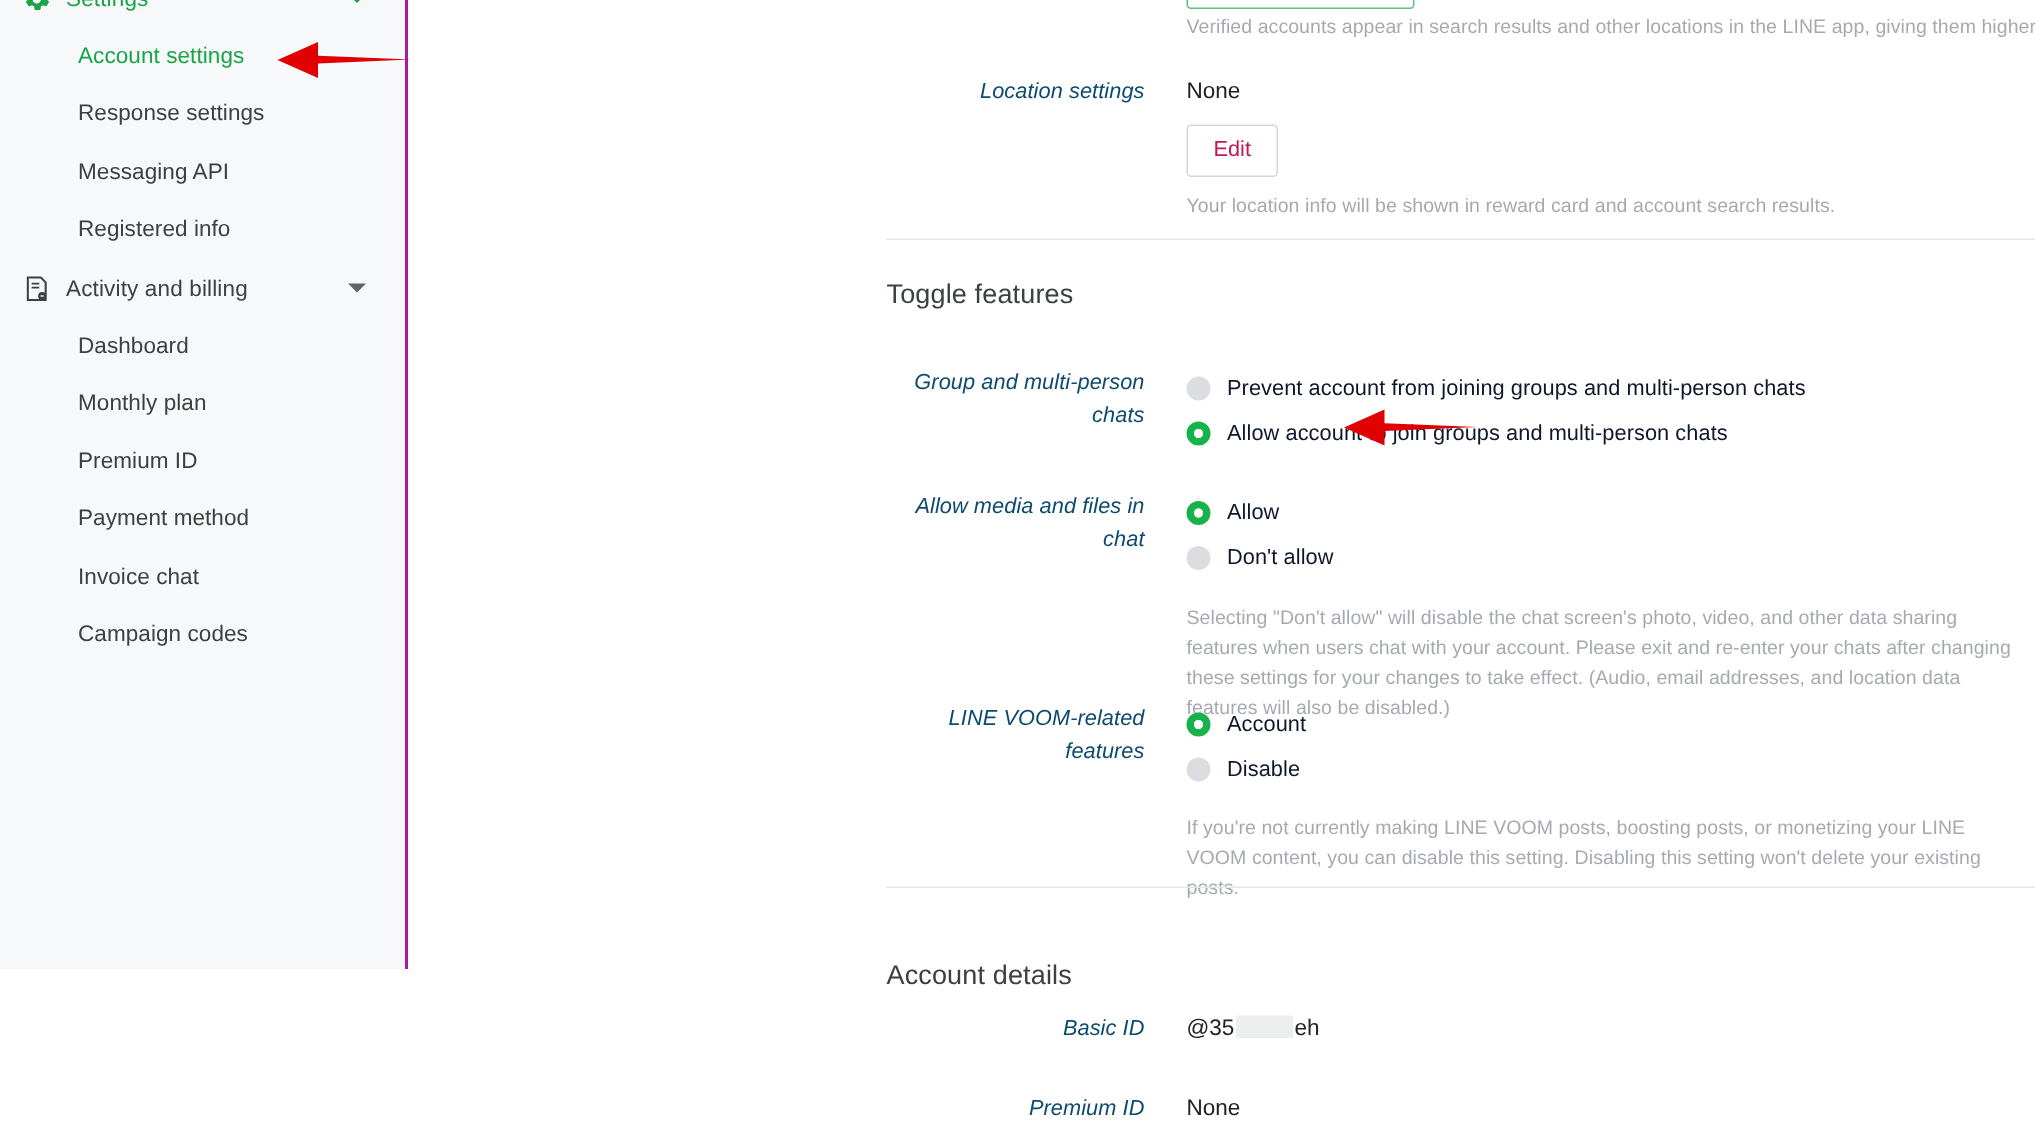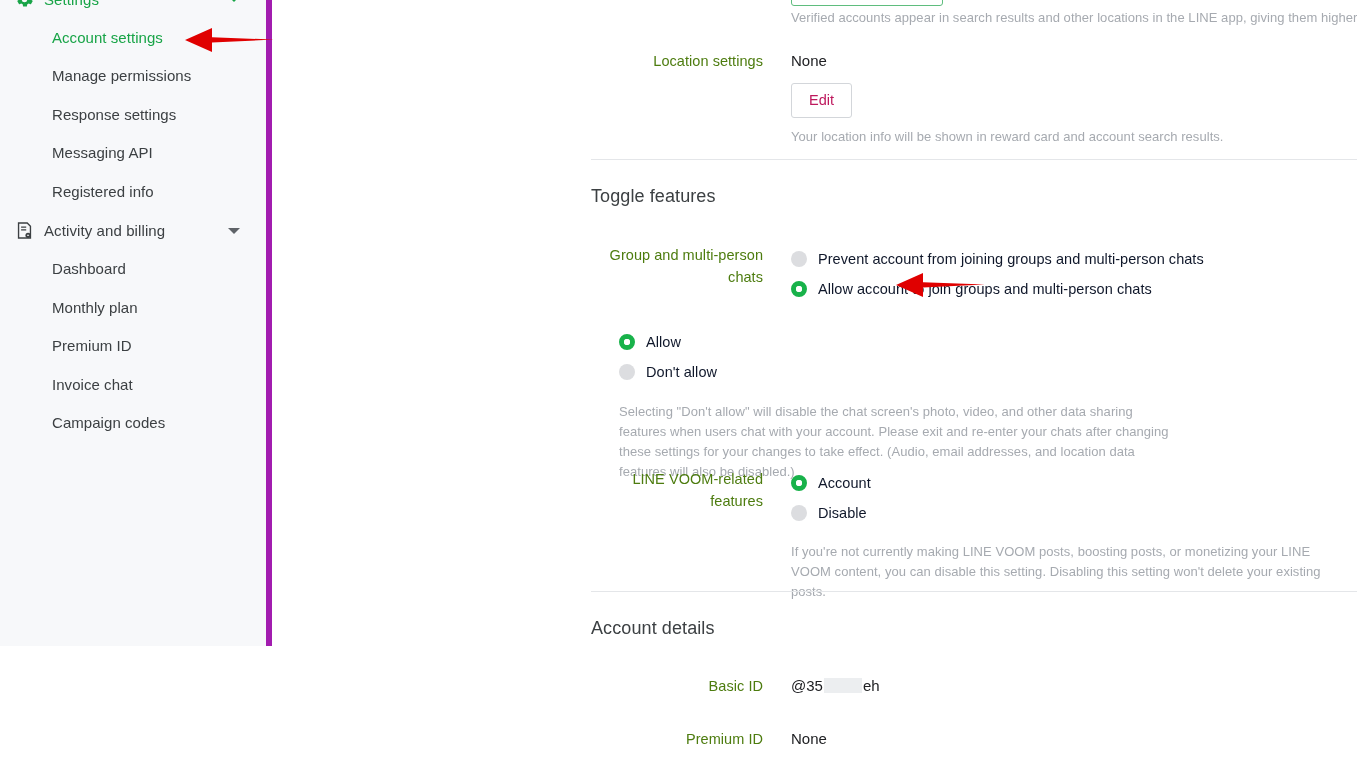--- a/index.html
+++ b/index.html
@@ -18,21 +18,21 @@
     width: 1357px;
     height: 763px;
     display: flex;
   }
 
   
   .sidebar {
     width: 272px;
     height: 646px;
     background: #f7f8fa;
-    border-right: 6px solid #a21caf;
+    border-right: 2px solid #a21caf;
     flex: 0 0 272px;
     position: relative;
     overflow: hidden;
   }
 
   .nav-group-header {
     display: flex;
     align-items: center;
     height: 38px;
     padding: 0 16px 0 14px;
@@ -109,23 +109,24 @@
   
   .field {
     display: flex;
     align-items: flex-start;
   }
   .field-label {
     width: 172px;
     flex: 0 0 172px;
     text-align: right;
     font-size: 14.5px;
-    color: #4d7c0f;
+    color: #0c4a6e;
     line-height: 22px;
     letter-spacing: 0.05px;
+    font-style: italic;
   }
   .field-value {
     margin-left: 28px;
     flex: 1 1 auto;
     min-width: 0;
   }
 
   .value-text {
     font-size: 15px;
     color: #202124;
@@ -225,23 +226,20 @@
         </svg>
       </span>
       <span class="nav-group-label active">Settings</span>
       <span class="nav-caret green"></span>
     </div>
 
     <div class="nav-item selected">
       <span>Account settings</span>
     </div>
     <div class="nav-item">
-      <span>Manage permissions</span>
-    </div>
-    <div class="nav-item">
       <span>Response settings</span>
     </div>
     <div class="nav-item">
       <span>Messaging API</span>
     </div>
     <div class="nav-item">
       <span>Registered info</span>
     </div>
 
     <div class="nav-group-header" style="margin-top:1px;">
@@ -260,20 +258,23 @@
     <div class="nav-item">
       <span>Dashboard</span>
     </div>
     <div class="nav-item">
       <span>Monthly plan</span>
     </div>
     <div class="nav-item">
       <span>Premium ID</span>
     </div>
     <div class="nav-item">
+      <span>Payment method</span>
+    </div>
+    <div class="nav-item">
       <span>Invoice chat</span>
     </div>
     <div class="nav-item">
       <span>Campaign codes</span>
     </div>
   </nav>
 
   <main class="main">
 
     <div class="clipped-green-btn"></div>
@@ -301,20 +302,21 @@
           <span class="radio-label">Prevent account from joining groups and multi-person chats</span>
         </div>
         <div class="radio-row">
           <span class="radio on"></span>
           <span class="radio-label">Allow account to join groups and multi-person chats</span>
         </div>
       </div>
     </div>
 
     <div class="field" style="position:absolute; left:319px; top:327px; width:1010px;">
+      <div class="field-label">Allow media and files in chat</div>
       <div class="field-value">
         <div class="radio-row">
           <span class="radio on"></span>
           <span class="radio-label">Allow</span>
         </div>
         <div class="radio-row">
           <span class="radio off"></span>
           <span class="radio-label">Don't allow</span>
         </div>
         <div class="help-text" style="margin-top:15px; width:560px;">Selecting "Don't allow" will disable the chat screen's photo, video, and other data sharing features when users chat with your account. Please exit and re-enter your chats after changing these settings for your changes to take effect. (Audio, email addresses, and location data features will also be disabled.)</div>
@@ -331,21 +333,21 @@
         <div class="radio-row">
           <span class="radio off"></span>
           <span class="radio-label">Disable</span>
         </div>
         <div class="help-text" style="margin-top:14px; width:560px;">If you're not currently making LINE VOOM posts, boosting posts, or monetizing your LINE VOOM content, you can disable this setting. Disabling this setting won't delete your existing posts.</div>
       </div>
     </div>
 
     <div class="divider" style="position:absolute; left:319px; top:591px; width:1038px;"></div>
 
-    <h2 class="section-title" style="position:absolute; left:319px; top:618px;">Account details</h2>
+    <h2 class="section-title" style="position:absolute; left:319px; top:640px;">Account details</h2>
 
     <div class="field" style="position:absolute; left:319px; top:675px; width:1010px;">
       <div class="field-label">Basic ID</div>
       <div class="field-value">
         <div class="value-text"><span>@35</span><span class="redacted"></span><span>eh</span></div>
       </div>
     </div>
 
     <div class="field" style="position:absolute; left:319px; top:728px; width:1010px;">
       <div class="field-label">Premium ID</div>

